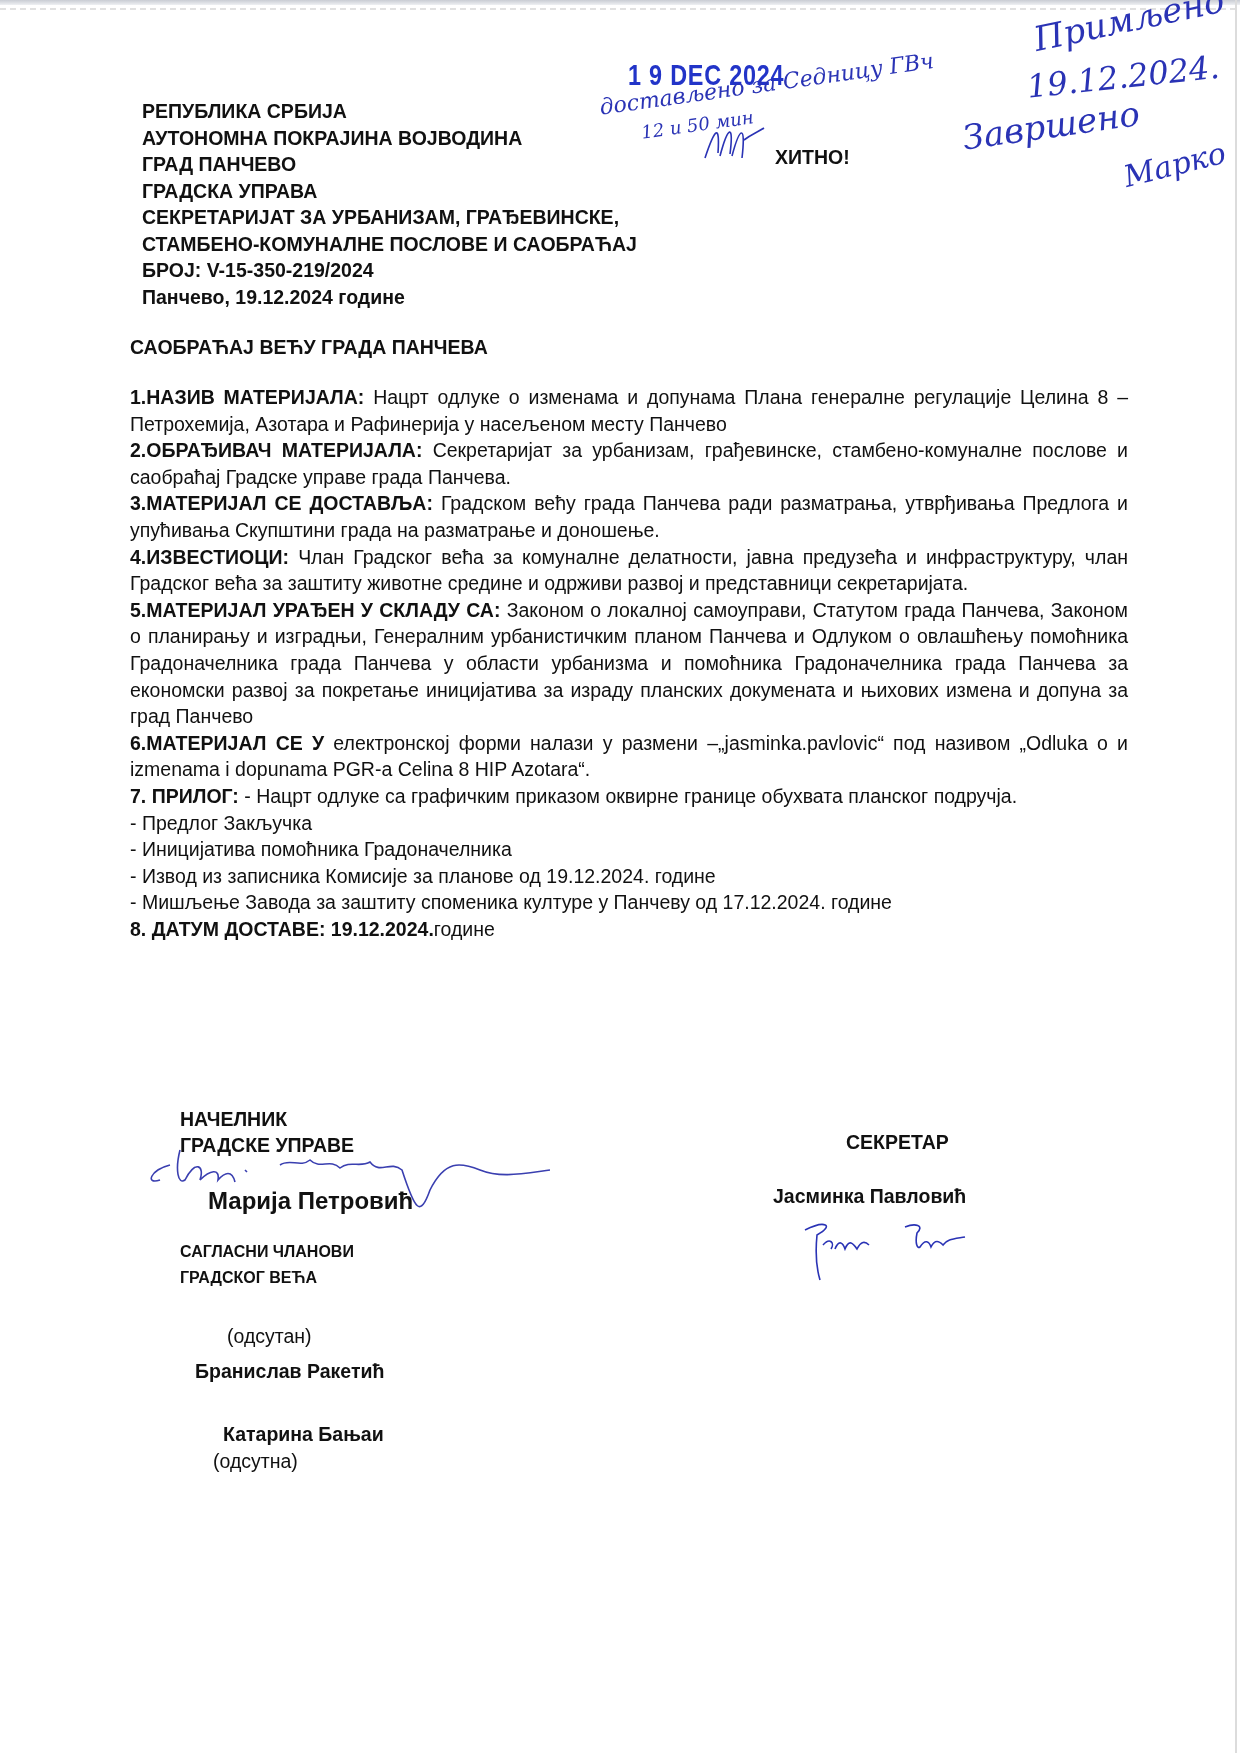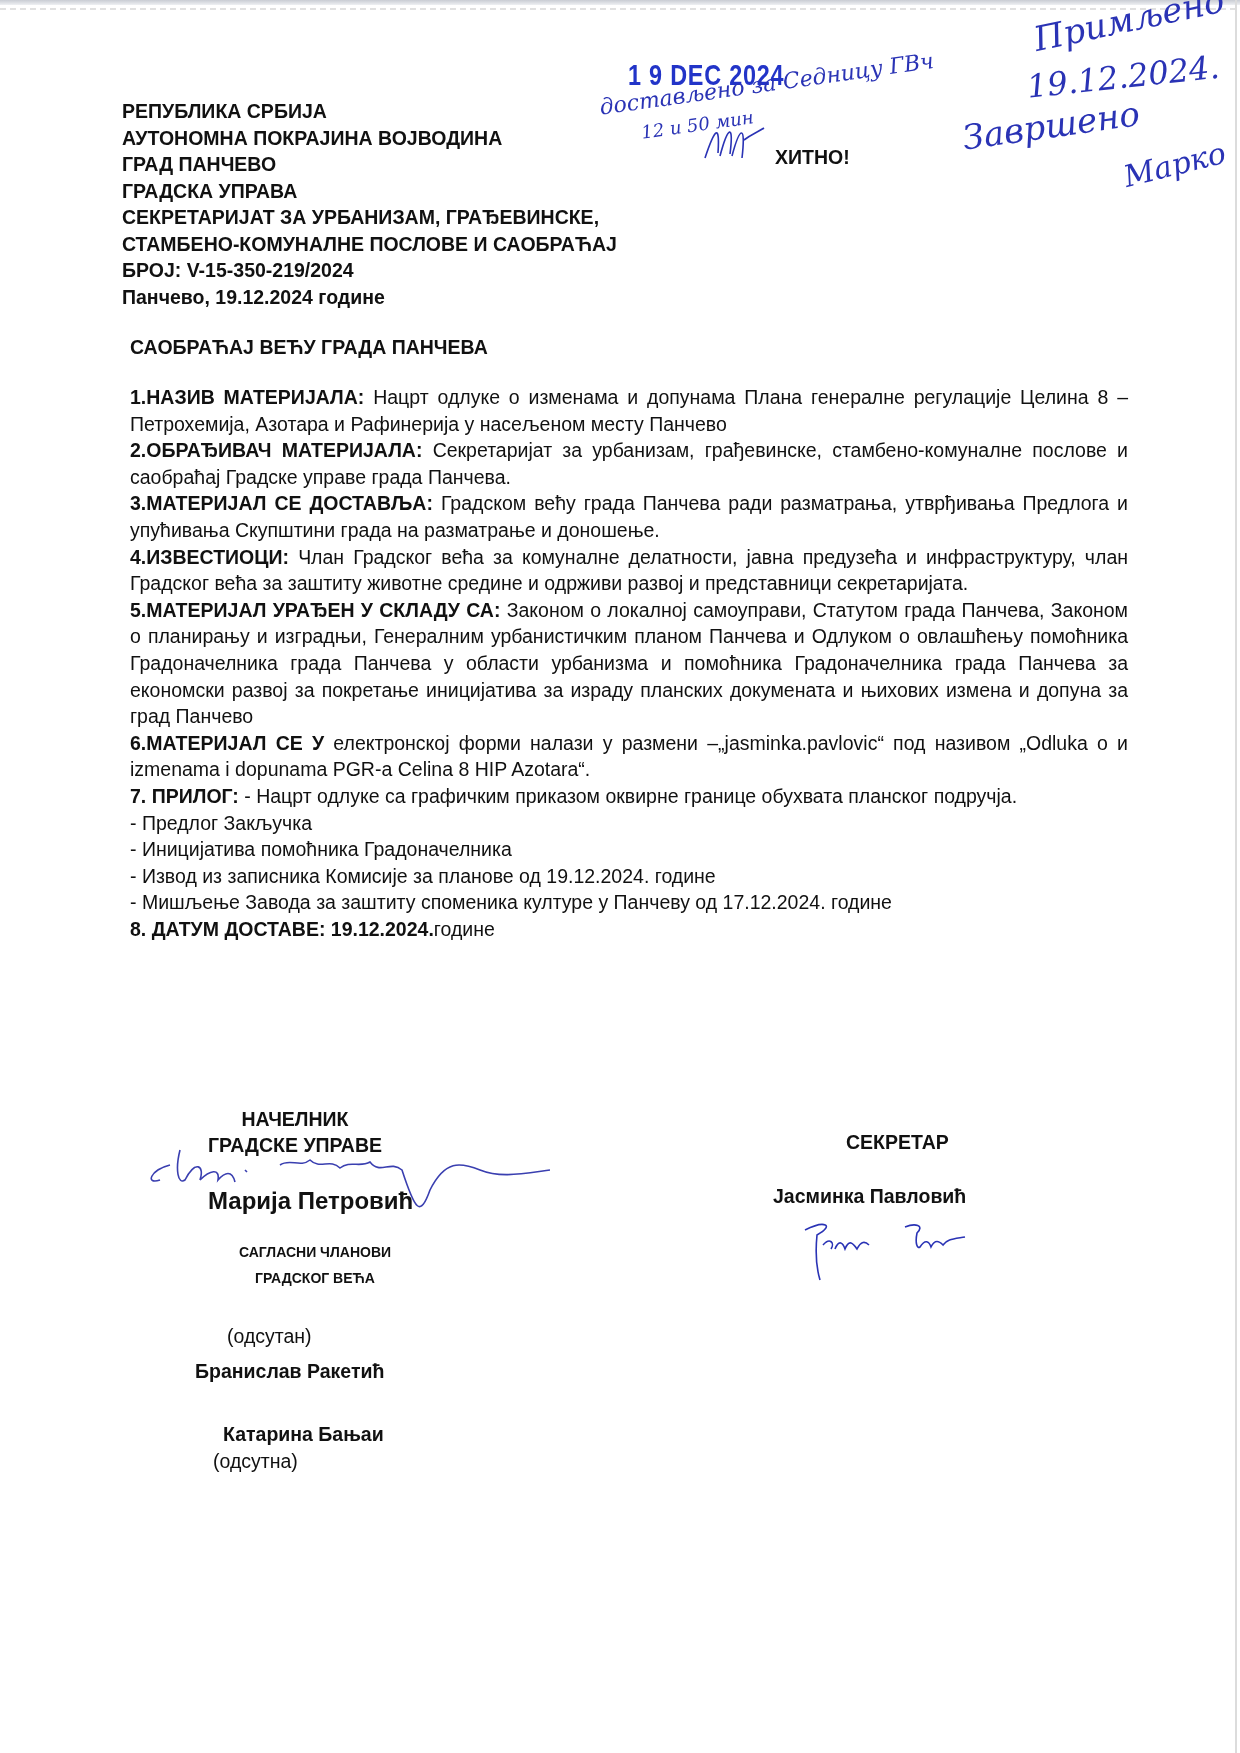--- a/index.html
+++ b/index.html
@@ -19,21 +19,21 @@
     .scan-dots {
       position: absolute; left: 0; top: 8px; width: 1240px; height: 2px;
       background: repeating-linear-gradient(90deg, #c8c8c8 0 6px, transparent 6px 10px);
       opacity: .55;
     }
     .scan-right {
       position: absolute; right: 3px; top: 0; width: 2px; height: 1753px;
       background: #dcdcdc;
     }
     .header {
-      position: absolute; left: 122px; top: 98px;
+      position: absolute; left: 142px; top: 98px;
       font-weight: bold; font-size: 19.5px; line-height: 26.5px;
       white-space: nowrap;
     }
     .header div { height: 26.5px; }
     .urgent {
       position: absolute; left: 775px; top: 146px;
       font-weight: bold; font-size: 19.5px;
     }
     .stamp {
       position: absolute; left: 628px; top: 58px;
@@ -63,38 +63,38 @@
     }
     .body {
       position: absolute; left: 130px; top: 384px; width: 998px;
       font-size: 19.5px; line-height: 26.6px;
     }
     .body .para { text-align: justify; text-align-last: left; }
     .body .para b { font-weight: bold; margin-top: 28px; }
 
     .sig-left-title {
       position: absolute; left: 180px; top: 1106px; width: 230px;
-      text-align: center; font-weight: bold; font-size: 19.5px; line-height: 26px;
+      text-align: left; font-weight: bold; font-size: 19.5px; line-height: 26px;
     }
     .sig-left-name {
       position: absolute; left: 208px; top: 1187px;
       font-weight: bold; font-size: 24px;
     }
     .sig-right-title {
       position: absolute; left: 846px; top: 1131px;
       font-weight: bold; font-size: 19.5px;
     }
     .sig-right-name {
       position: absolute; left: 773px; top: 1185px;
       font-weight: bold; font-size: 19.5px;
     }
     .sig-svg { position: absolute; }
     .members-title {
       position: absolute; left: 180px; top: 1239px; width: 270px;
-      text-align: center; font-weight: bold; font-size: 14px; line-height: 26px;
+      text-align: left; font-weight: bold; font-size: 16px; line-height: 26px;
     }
     .member-name { position: absolute; font-weight: bold; font-size: 19.5px; }
     .member-status { position: absolute; font-size: 19.5px; }
   </style>
 </head>
 <body>
 
 <div class="scan-top"></div>
 <div class="scan-dots"></div>
 <div class="scan-right"></div>

